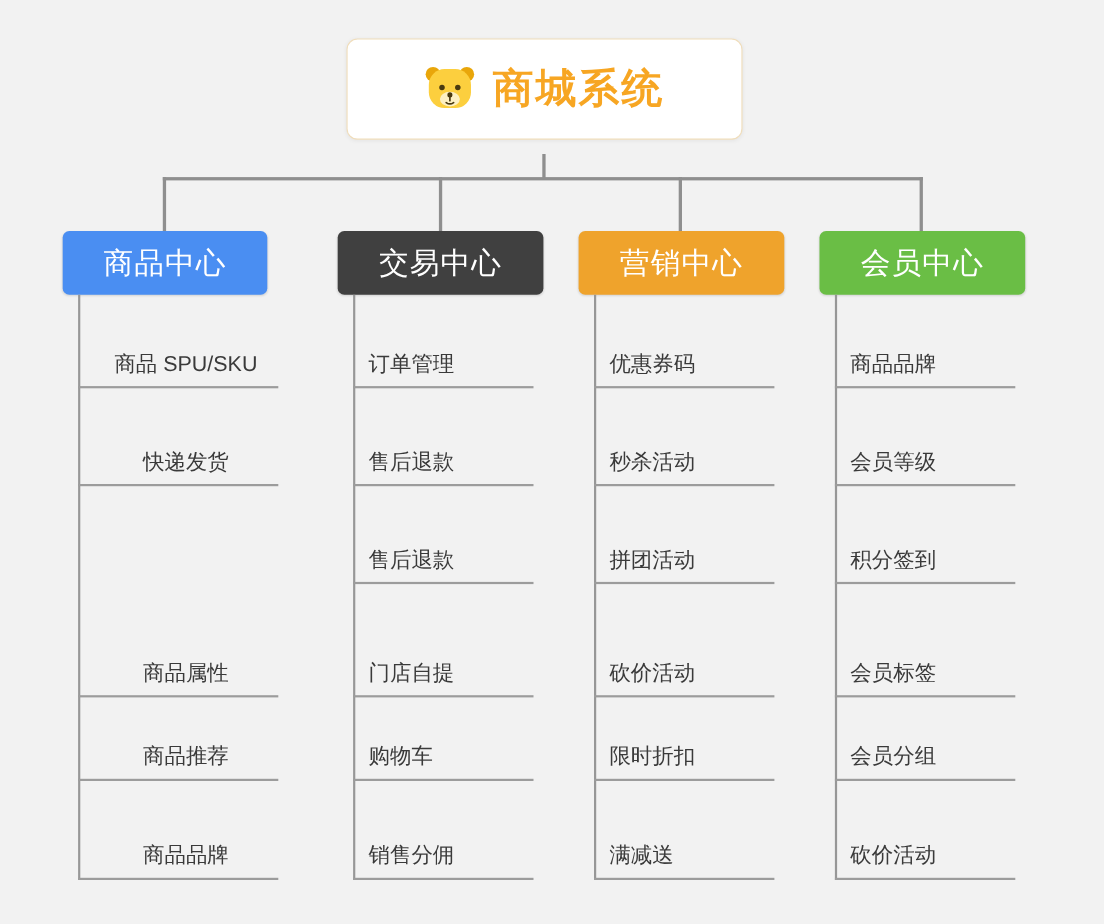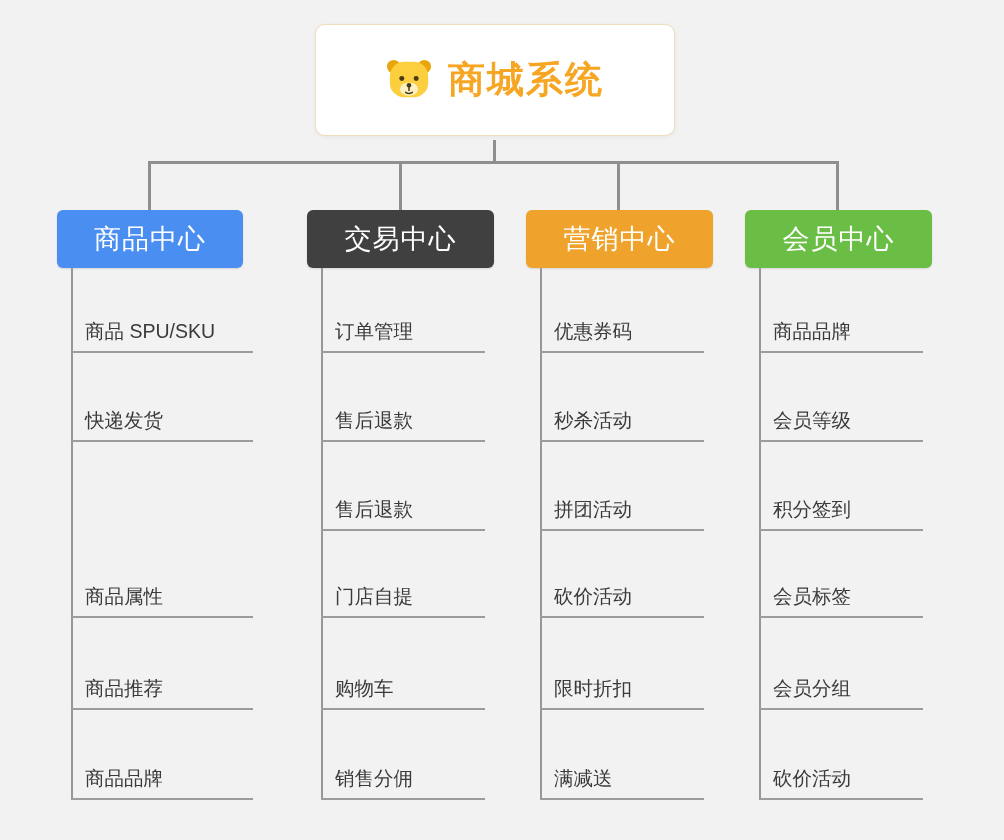--- a/index.html
+++ b/index.html
@@ -3,21 +3,21 @@
 <meta charset="utf-8">
 <style>
   html,body { margin:0; padding:0; }
   .canvas {
     position:relative; width:1004px; height:840px;
     background:#f2f2f2; overflow:hidden;
     font-family:"Liberation Sans","DejaVu Sans",sans-serif;
   }
   
   .root-node {
-    position:absolute; left:315px; top:24px; width:360px; height:112px;
+    position:absolute; left:315px; top:35px; width:360px; height:92px;
     background:#ffffff; border:1px solid #f0ddba; border-radius:10px;
     display:flex; align-items:center; justify-content:center; gap:16px;
     box-shadow:0 1px 4px rgba(0,0,0,0.06); box-sizing:border-box;
   }
   .root-title { font-size:37px; font-weight:bold; letter-spacing:2px; }
   .dog { display:flex; align-items:center; }
   
   .connector { position:absolute; background:#8f8f8f; }
   .stem-root   { left:493px; top:140px; width:3px; height:23px; }
   .bus         { left:148px; top:161px; width:691px; height:3px; }
@@ -38,23 +38,23 @@
     box-shadow:0 1px 2px rgba(0,0,0,0.12); cursor:default;
   }
   .spine { position:absolute; left:14px; top:58px; width:2px; height:532px; background:#979797; }
   .child {
     position:absolute; left:14px; width:150px;
     border-bottom:2px solid #9c9c9c;
     padding:0 0 8px 14px;
     font-size:19.5px; color:#3a3a3a; line-height:24px;
     white-space:nowrap; cursor:default;
   }
-  .col-0 .child { width:168px; }
+  .col-0 .child { width:168px;text-align:center; }
   .c-r0 { top:109px; } .c-r1 { top:198px; } .c-r2 { top:287px; }
-  .c-r3 { top:374px; } .c-r4 { top:466px; } .c-r5 { top:556px; }
+  .c-r3 { top:390px; } .c-r4 { top:466px; } .c-r5 { top:556px; }
 </style>
 </head>
 <body>
 
 <div class="canvas">
 
   <div class="root-node">
     <span class="dog">
       <svg width="46" height="46" viewBox="0 0 48 48" aria-hidden="true">
         <circle cx="8" cy="10" r="7" fill="#e9a60a"></circle>

